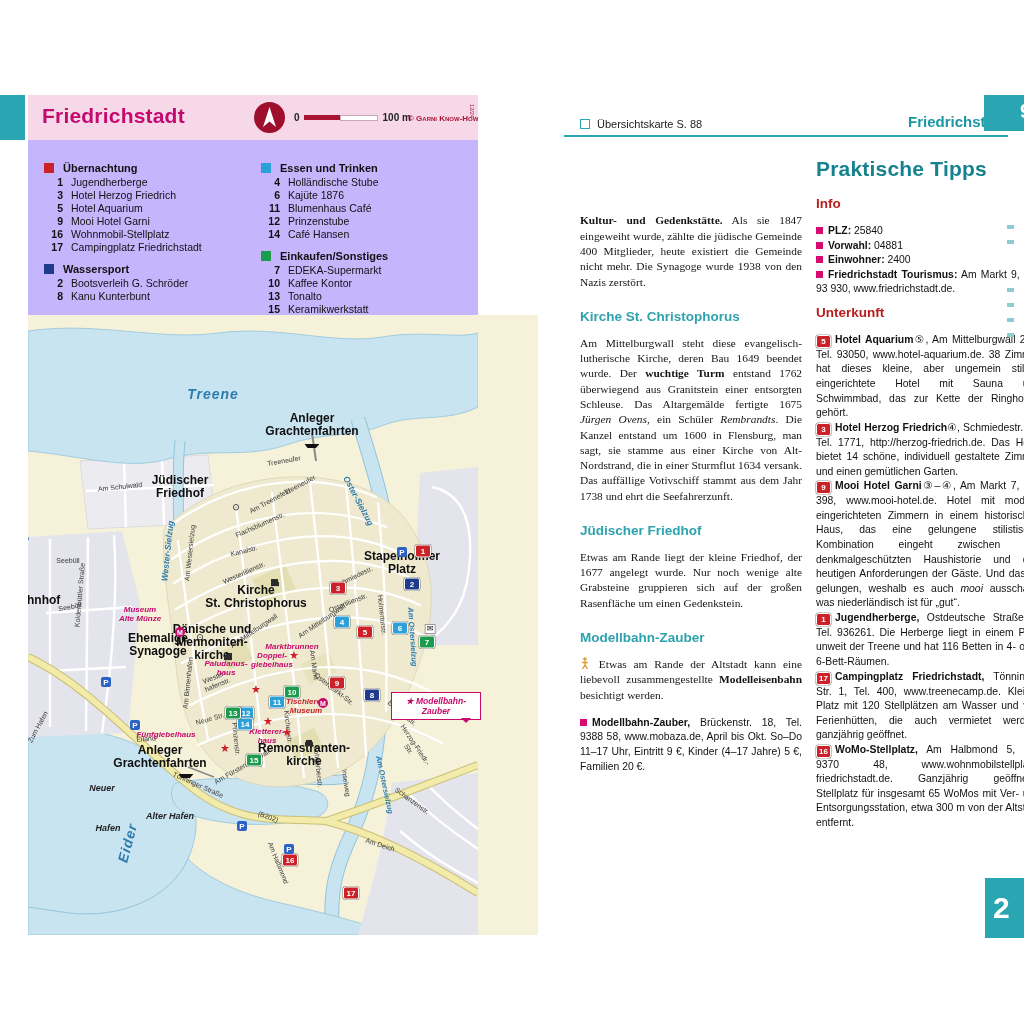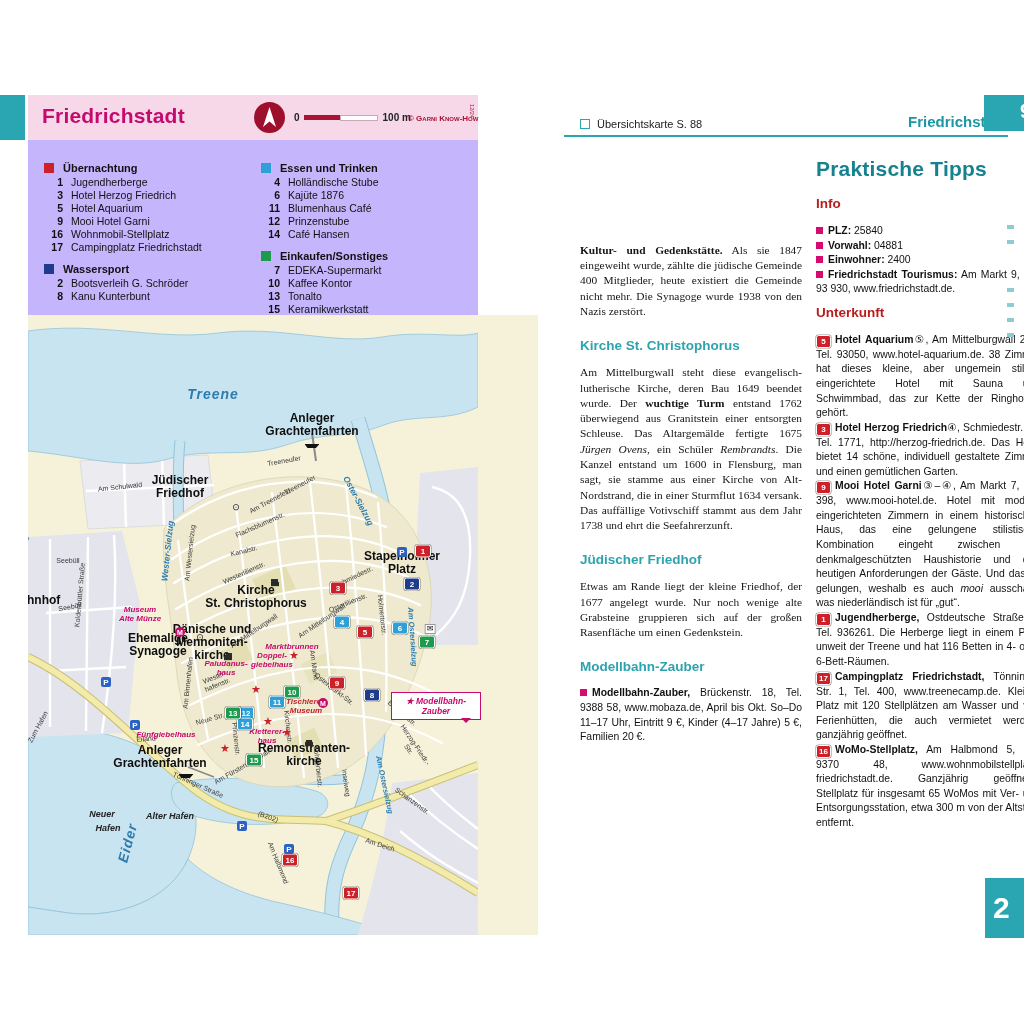--- a/index.html
+++ b/index.html
@@ -334,21 +334,21 @@
 St. Christophorus</div>
           <div class="ml l-poi" style="left: 130px; top: 330px; transform: translate(-50%, -50%) rotate(0deg);">Ehemalige
 Synagoge</div>
           <div class="ml l-poi" style="left: 184px; top: 328px; transform: translate(-50%, -50%) rotate(0deg);">Dänische und
 Mennoniten-
 kirche</div>
           <div class="ml l-poi" style="left: 276px; top: 440px; transform: translate(-50%, -50%) rotate(0deg);">Remonstranten-
 kirche</div>
           <div class="ml l-poi" style="left: 132px; top: 442px; transform: translate(-50%, -50%) rotate(0deg);">Anleger
 Grachtenfahrten</div>
-          <div class="ml l-harbor" style="left: 74px; top: 500px; transform: translate(-50%, -50%) rotate(0deg);">Neuer</div>
+          <div class="ml l-harbor" style="left: 74px; top: 474px; transform: translate(-50%, -50%) rotate(0deg);">Neuer</div>
           <div class="ml l-harbor" style="left: 80px; top: 514px; transform: translate(-50%, -50%) rotate(0deg);">Hafen</div>
           <div class="ml l-harbor" style="left: 142px; top: 502px; transform: translate(-50%, -50%) rotate(0deg);">Alter Hafen</div>
           <div class="ml l-sight" style="left: 112px; top: 300px; transform: translate(-50%, -50%) rotate(0deg);">Museum
 Alte Münze</div>
           <div class="ml l-sight" style="left: 264px; top: 332px; transform: translate(-50%, -50%) rotate(0deg);">Marktbrunnen</div>
           <div class="ml l-sight" style="left: 198px; top: 354px; transform: translate(-50%, -50%) rotate(0deg);">Paludanus-
 haus</div>
           <div class="ml l-sight" style="left: 244px; top: 346px; transform: translate(-50%, -50%) rotate(0deg);">Doppel-
 giebelhaus</div>
           <div class="ml l-sight" style="left: 138px; top: 420px; transform: translate(-50%, -50%) rotate(0deg);">Fünfgiebelhaus</div>
@@ -410,20 +410,24 @@
       <span class="rp-title">Friedrichstadt</span>
     </header>
     <div class="rp-cols">
       <div class="rp-col1" id="col1">
           <p class="serif"><b>Kultur- und Gedenkstätte.</b> Als sie 1847 eingeweiht wurde, zählte die jüdische Gemeinde 400 Mitglieder, heute existiert die Gemeinde nicht mehr. Die Synagoge wurde 1938 von den Nazis zerstört.</p>
           <div class="sec-head">Kirche St. Christophorus</div>
           <p class="serif">Am Mittelburgwall steht diese evangelisch-lutherische Kirche, deren Bau 1649 beendet wurde. Der <b>wuchtige Turm</b> entstand 1762 überwiegend aus Granitstein einer entsorgten Schleuse. Das Altargemälde fertigte 1675 <i>Jürgen Ovens</i>, ein Schüler <i>Rembrandts</i>. Die Kanzel entstand um 1600 in Flensburg, man sagt, sie stamme aus einer Kirche von Alt-Nordstrand, die in einer Sturmflut 1634 versank. Das auffällige Votivschiff stammt aus dem Jahr 1738 und ehrt die Seefahrerzunft.</p>
           <div class="sec-head">Jüdischer Friedhof</div>
           <p class="serif">Etwas am Rande liegt der kleine Friedhof, der 1677 angelegt wurde. Nur noch wenige alte Grabsteine gruppieren sich auf der großen Rasenfläche um einen Gedenkstein.</p>
           <div class="sec-head">Modellbahn-Zauber</div>
+          <p class="serif"><svg class="kid" width="10" height="13" viewBox="0 0 10 13">
+              <circle cx="5" cy="2" r="1.8" fill="#e39a3b"></circle>
+              <path d="M5 4 L5 8 M2 5.5 L8 5.5 M5 8 L2.5 12 M5 8 L7.5 12" stroke="#e39a3b" stroke-width="1.4" fill="none"></path>
+            </svg> Etwas am Rande der Altstadt kann eine liebevoll zusammengestellte <b>Modelleisenbahn</b> besichtigt werden.</p>
           <p class="entry listing"><span class="sq-bullet"></span><b>Modellbahn-Zauber,</b> Brückenstr. 18, Tel. 9388 58, www.mobaza.de, April bis Okt. So–Do 11–17 Uhr, Eintritt 9 €, Kinder (4–17 Jahre) 5 €, Familien 20 €.</p>
         </div>
       <div class="rp-col2">
         <div class="big-head">Praktische Tipps</div>
         <div class="gray-head">Info</div>
         <div id="info-list">
             <p class="info-row"><span class="sq-bullet"></span><b>PLZ:</b> 25840</p>
             <p class="info-row"><span class="sq-bullet"></span><b>Vorwahl:</b> 04881</p>
             <p class="info-row"><span class="sq-bullet"></span><b>Einwohner:</b> 2400</p>
             <p class="info-row"><span class="sq-bullet"></span><b>Friedrichstadt Tourismus:</b> Am Markt 9, Tel. 93 930, www.friedrichstadt.de.</p>

